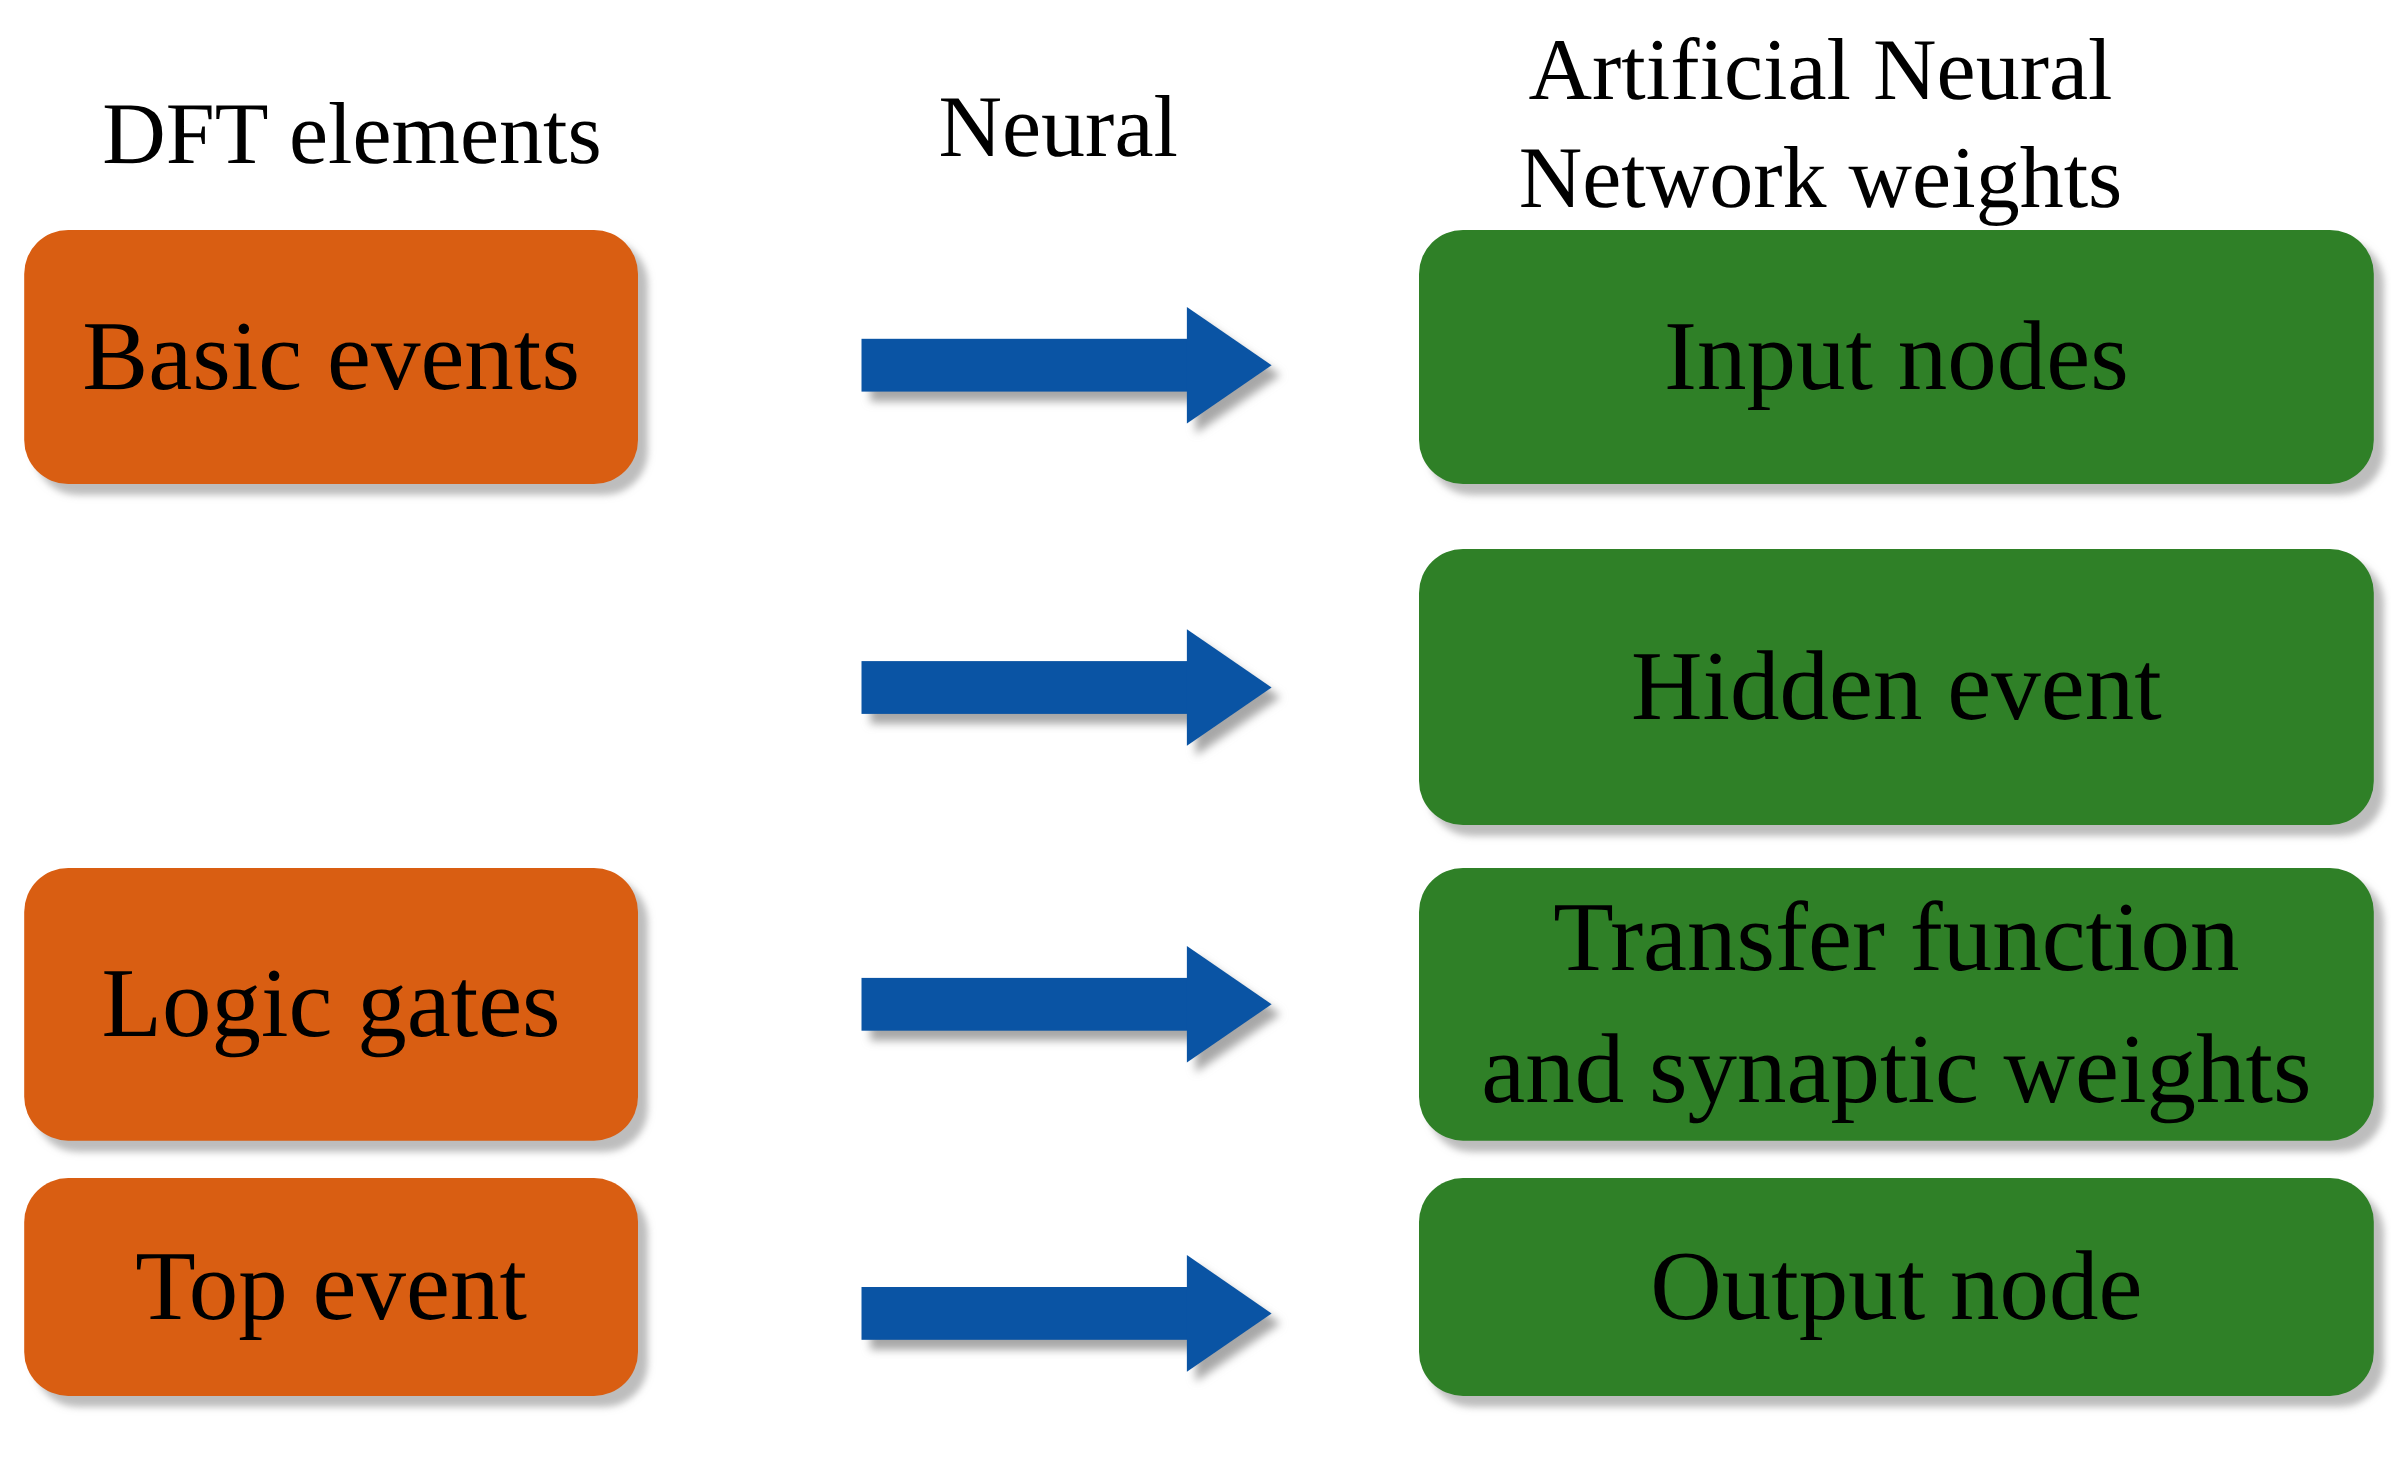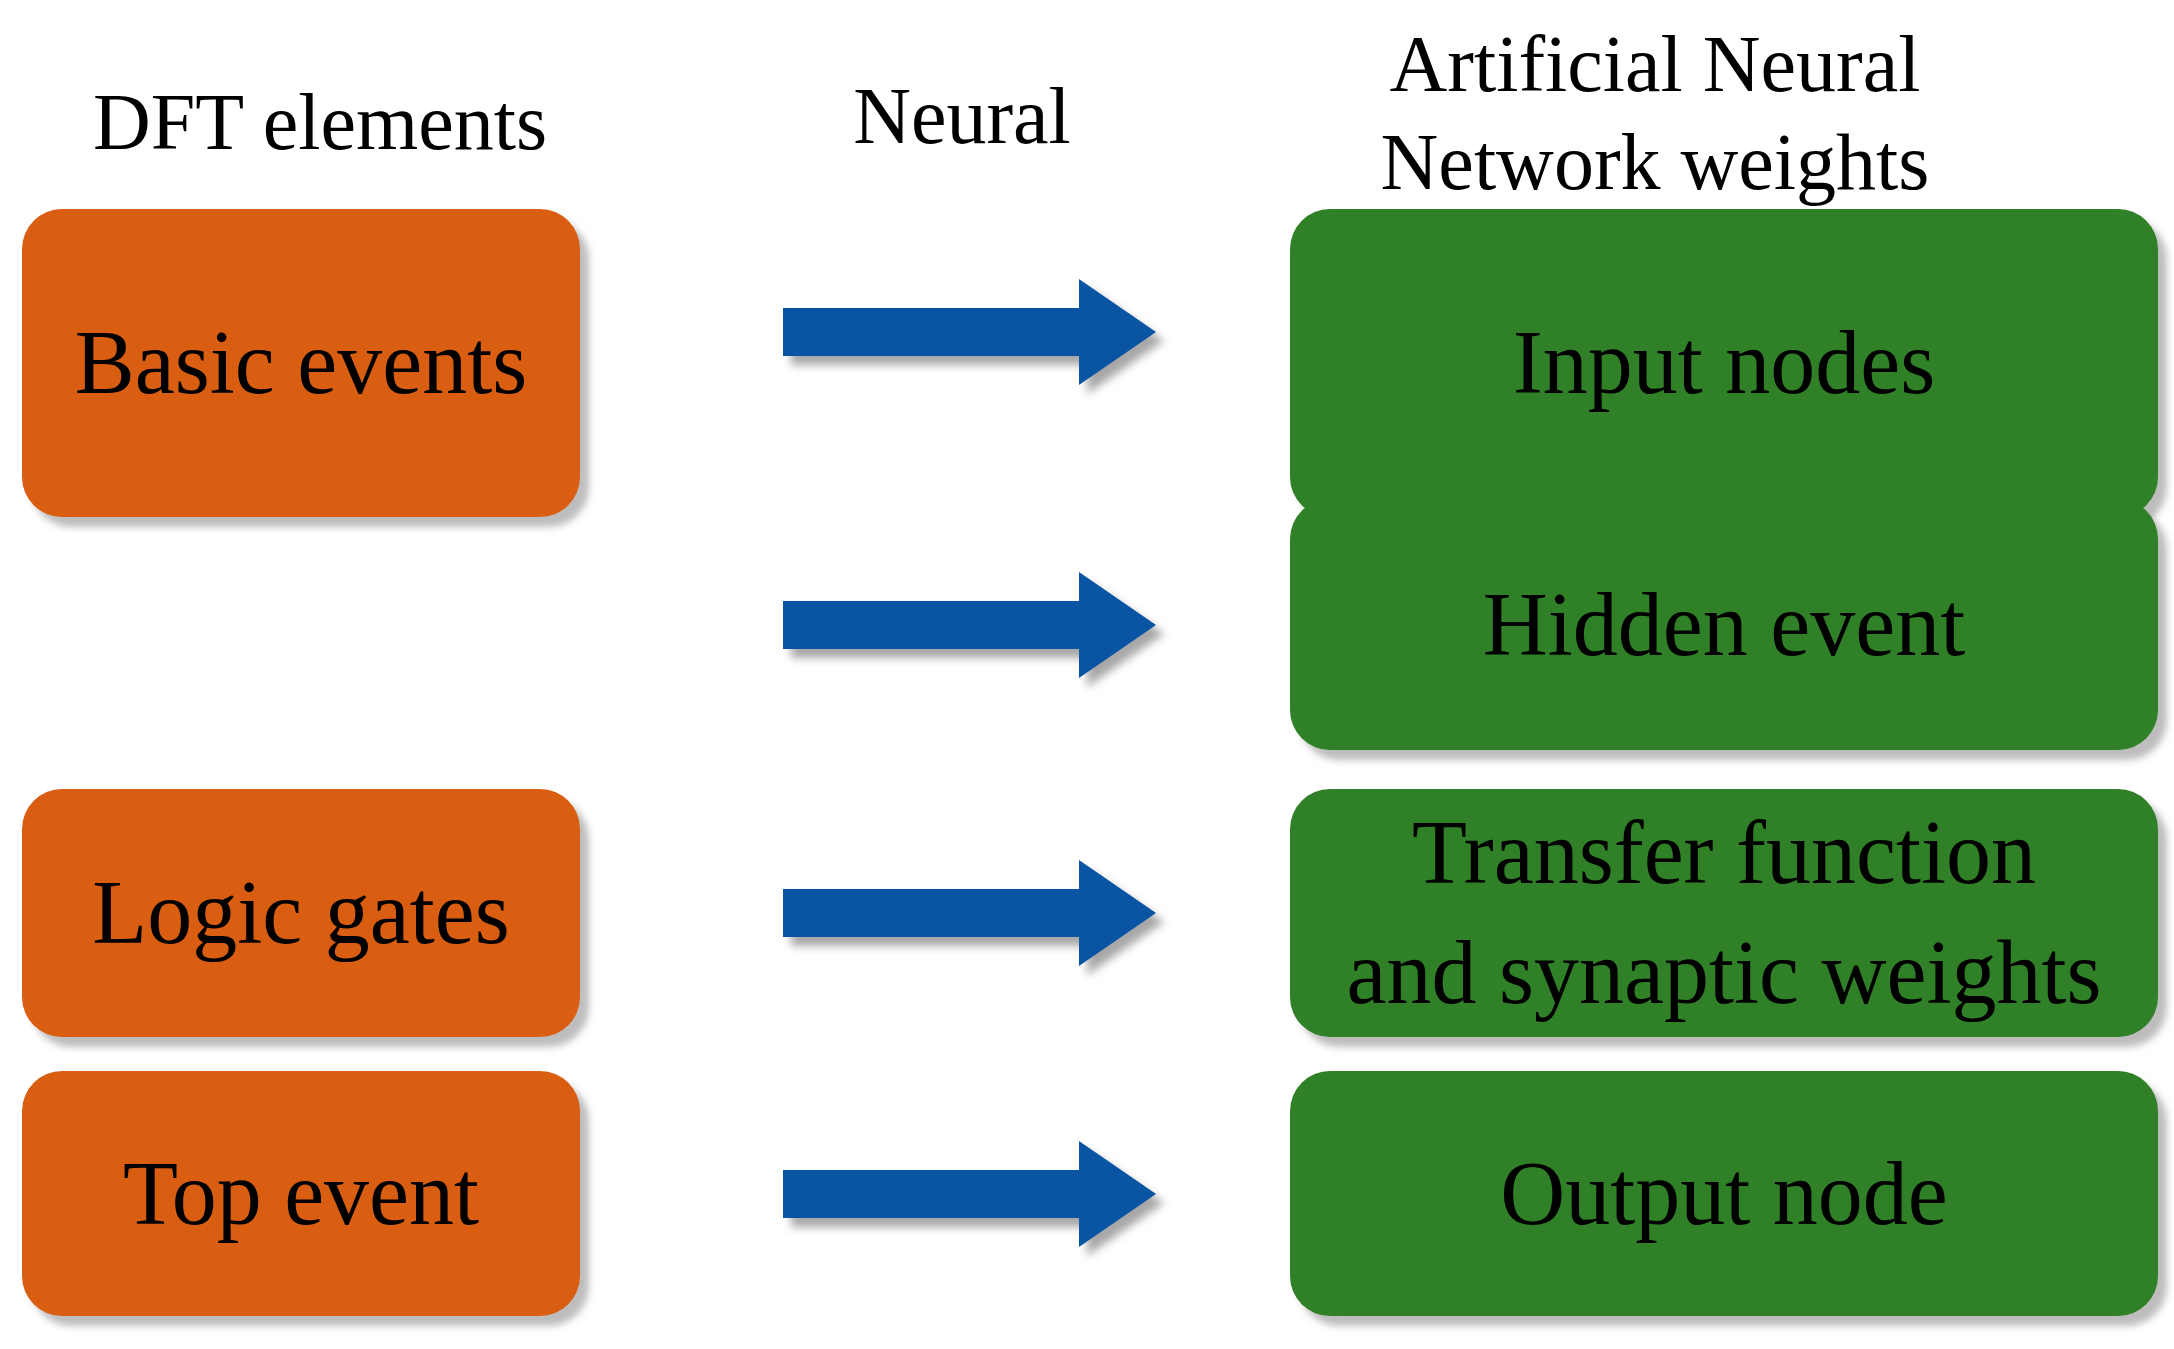--- a/index.html
+++ b/index.html
@@ -31,24 +31,24 @@
     border-radius:40px;
     box-shadow:9px 10px 7px rgba(135,135,135,0.55);
     font-size:90px;
     line-height:1.33;
     white-space:pre-line;
     padding:0 12px;
     box-sizing:border-box;
   }
   .dft-box{left:22px;width:558px;background:var(--dft-box,#D95E12);}
   .ann-box{left:1290px;width:868px;background:var(--ann-box,#2F8027);align-items:center;}
-  .r1{top:209px;height:308px;}
+  .r1{top:209px;height:231px;}
   .r2{top:499px;height:251px;}
   .r3{top:789px;height:248px;}
-  .r4{top:1071px;height:245px;}
+  .r4{top:1071px;height:198px;}
   .arrow{
     position:absolute;
     left:783px;
     width:375px;height:110px;
     filter:drop-shadow(8px 9px 4px rgba(130,130,130,0.7));
   }
   .a1{top:277px;} .a2{top:570px;} .a3{top:858px;} .a4{top:1139px;}
   .label{display:block;width:100%;}
 </style>
 </head>

